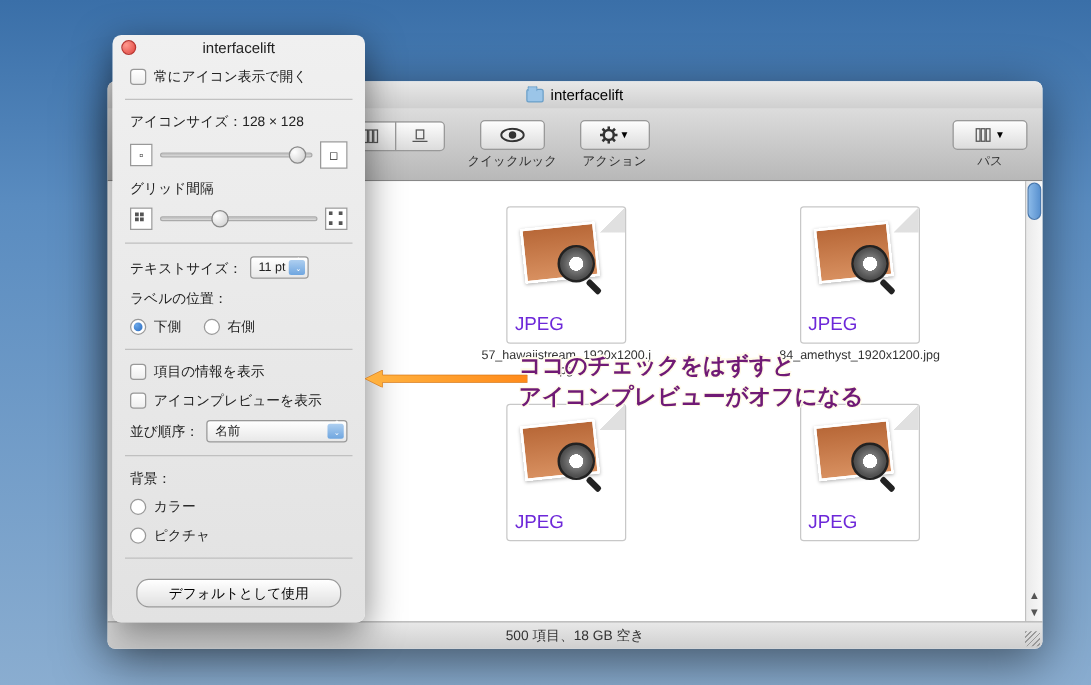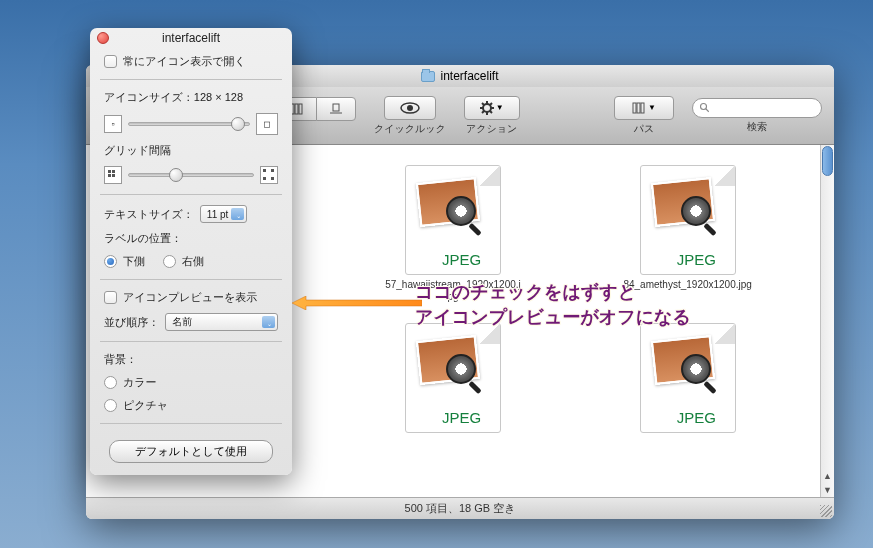--- a/index.html
+++ b/index.html
@@ -35,21 +35,21 @@
 .scrollbar .arrow { position: absolute; left: 0; right: 0; height: 14px; display:flex; align-items:center; justify-content:center; font-size:9px; color:#555; }
 .scrollbar .arrow.up { bottom: 14px; }
 .scrollbar .arrow.down { bottom: 0; }
 
 .file-item { display: flex; flex-direction: column; align-items: center; width: 140px; }
 .jpeg-icon { width: 96px; height: 110px; position: relative; background: #fff; border: 1px solid #c8c8c8; border-radius: 3px; display: flex; align-items: flex-end; justify-content: flex-start; padding: 6px; }
 .jpeg-icon::before { content:""; position:absolute; top:0; right:0; width:20px; height:20px; background: linear-gradient(135deg, transparent 49%, #e0e0e0 50%); }
 .jpeg-icon .thumb-img { position: absolute; top: 14px; left: 12px; width: 60px; height: 44px; background: linear-gradient(#b86838,#d89060); border: 2px solid #fff; box-shadow: 0 1px 3px rgba(0,0,0,0.3); transform: rotate(-6deg); }
 .jpeg-icon .loupe { position:absolute; top:30px; left:40px; width:30px; height:30px; border-radius:50%; background:radial-gradient(circle,#fff 30%,#777 31%,#555 60%,#333); border:2px solid #222; }
 .jpeg-icon .loupe::after { content:""; position:absolute; right:-8px; bottom:-8px; width:14px; height:5px; background:#222; transform:rotate(45deg); border-radius:2px; }
-.jpeg-label { font-size: 15px; color: #15803d; font-weight: 500; margin-left: 30px; }
+.jpeg-label { font-size: 15px; color: #6d28d9; font-weight: 500; }
 .file-name { font-size: 10px; color: #333; text-align: center; margin-top: 4px; line-height: 1.2; max-width: 140px; word-break: break-all; }
 
 .statusbar { position: absolute; bottom: 0; left: 0; right: 0; height: 22px; background: linear-gradient(#e8e8e8,#cfcfcf); border-top: 1px solid #aaa; font-size: 11px; display: flex; align-items: center; justify-content: center; color: #333; }
 .resize-grip { position:absolute; right:2px; bottom:2px; width:12px; height:12px; background: repeating-linear-gradient(135deg,#999 0,#999 1px,transparent 1px,transparent 3px); }
 
 
 .palette { position: absolute; left: 90px; top: 28px; width: 202px; background: linear-gradient(#f0f0f0,#e2e2e2); border-radius: 7px; box-shadow: 0 8px 30px rgba(0,0,0,0.5); padding-bottom: 12px; font-size: 11px; color: #222; }
 .palette-titlebar { height: 20px; display: flex; align-items: center; justify-content: center; position: relative; border-radius: 7px 7px 0 0; }
 .palette-titlebar .close { position: absolute; left: 7px; width: 12px; height: 12px; border-radius: 50%; background: radial-gradient(circle at 30% 30%, #ff9a8f, #e0443e); border: 1px solid #b83530; }
 .palette-title { font-size: 12px; }
@@ -164,29 +164,20 @@
       <div class="tool-btn" style="width:60px">
           <svg width="16" height="12">
             <rect x="1" y="1" width="3" height="10" fill="none" stroke="#555"></rect>
             <rect x="5" y="1" width="3" height="10" fill="none" stroke="#555"></rect>
             <rect x="9" y="1" width="3" height="10" fill="none" stroke="#555"></rect>
           </svg> 
           <span style="font-size:8px">▼</span>
         </div>
       <span class="tool-label">パス</span>
     </div>
-    <div class="tool-group">
-      <div class="search-field">
-          <svg viewBox="0 0 16 16">
-            <circle cx="6" cy="6" r="4" fill="none" stroke="#888" stroke-width="1.5"></circle>
-            <line x1="9" y1="9" x2="13" y2="13" stroke="#888" stroke-width="1.5"></line>
-          </svg>
-        </div>
-      <span class="tool-label">検索</span>
-    </div>
   </div>
 
   <div class="file-area">
     <div class="file-item">
       <div class="jpeg-icon">
           <div class="thumb-img"></div>
           <div class="loupe"></div>
           <span class="jpeg-label">JPEG</span>
         </div>
       <div class="file-name">10_waxing_gibbousmoon_1920x1200.jpg</div>
@@ -299,20 +290,24 @@
       <span class="row">
           <span class="radio on"></span>
           <span>下側</span>
         </span>
       <span class="row">
           <span class="radio"></span>
           <span>右側</span>
         </span>
     </div>
     <div class="divider"></div>
+    <div class="row">
+      <span class="check"></span>
+      <span>項目の情報を表示</span>
+    </div>
     <div class="row">
       <span class="check"></span>
       <span>アイコンプレビューを表示</span>
     </div>
     <div class="row">
       <span>並び順序：</span>
       <span class="select" style="flex:1">
           <span>名前</span>
         </span>
     </div>

